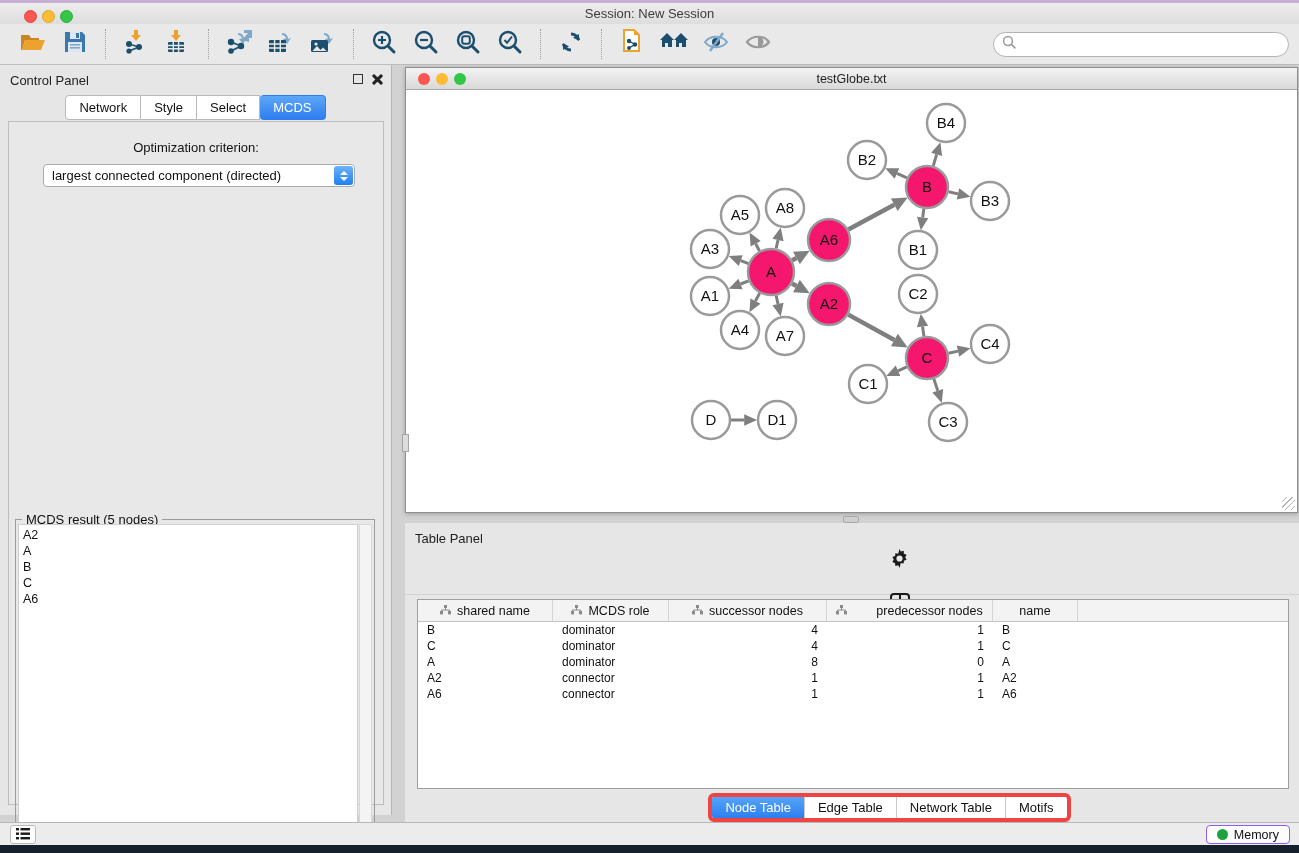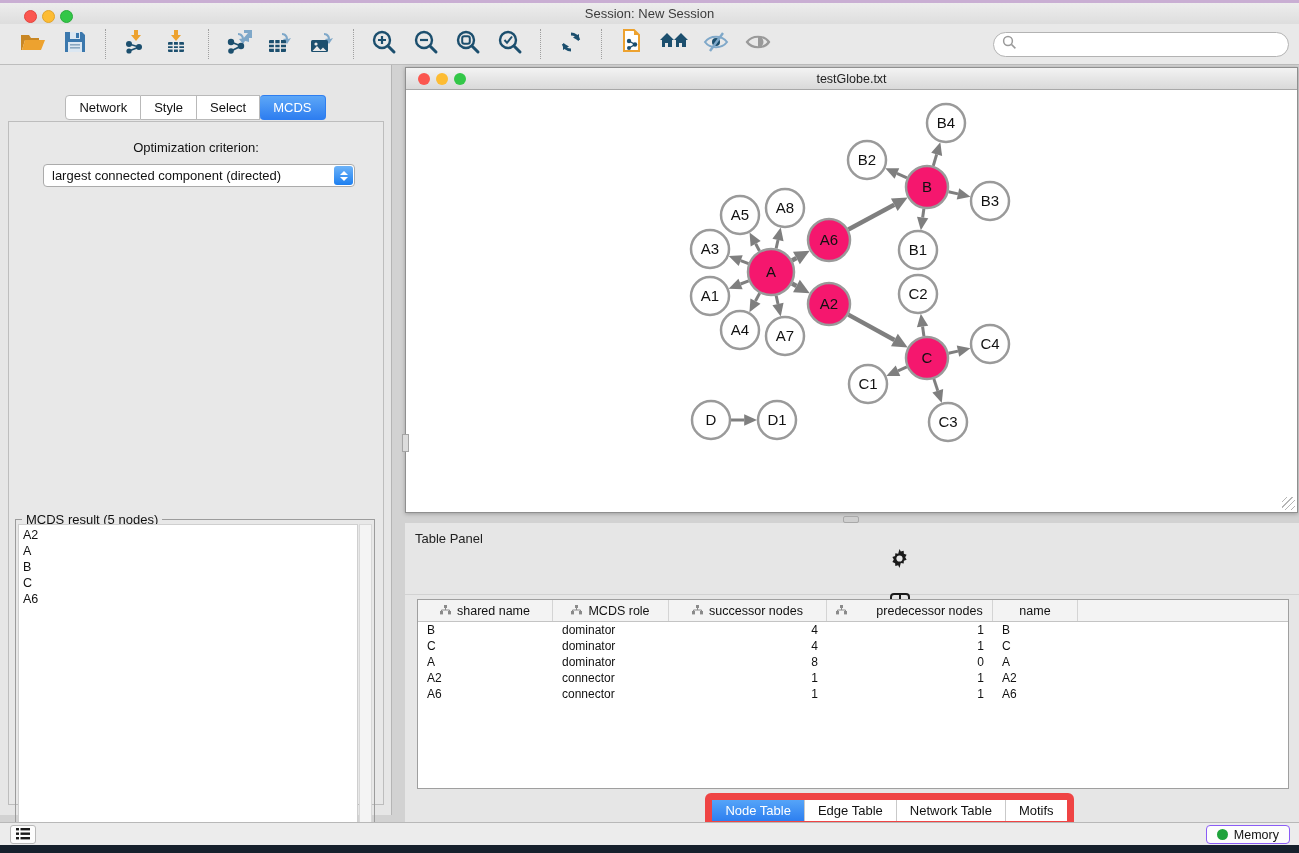--- a/index.html
+++ b/index.html
@@ -81,21 +81,21 @@
   .fx { font-family:"DejaVu Serif", serif; font-style:italic; font-size:19px; color:#9c9c9c; }
   .ttable { position:absolute; left:12px; top:76px; width:872px; height:190px; background:#fff; border:1px solid #9f9f9f; overflow:hidden; }
   .thead { display:flex; height:22px; background:#f3f3f3; border-bottom:1px solid #c4c4c4; }
   .th { display:flex; align-items:center; justify-content:center; gap:6px; font-size:12.5px; color:#111; border-right:1px solid #d4d4d4; }
   .trow { display:flex; height:16px; }
   .td { font-size:12px; color:#111; padding:1px 9px 0 9px; white-space:nowrap; overflow:hidden; }
   .td.num { text-align:right; }
   .tree-ic { width:11px; height:10px; }
 
   .seg-wrap { position:absolute; left:0; right:0; top:270px; display:flex; justify-content:center; }
-  .seg { display:flex; border:7px solid #ef4444; border-radius:6px; overflow:hidden; background:#fff; }
+  .seg { display:flex; border:4px solid #ef4444; border-radius:6px; overflow:hidden; background:#fff; }
   .seg span { font-size:13px; color:#111; padding:3px 13px; border-left:1px solid #c9c9c9; }
   .seg span:first-child { border-left:none; }
   .seg span.sel { background:linear-gradient(#55a4f8,#2d7ff0); color:#fff; }
 
   
   .statusbar { position:absolute; left:0; top:819px; width:100%; height:23px; background:#ececec; border-top:1px solid #b8b8b8; }
   .sb-btn { position:absolute; left:10px; top:2px; width:26px; height:19px; background:#fdfdfd; border:1px solid #b9b9b9; border-radius:3px; display:flex; align-items:center; justify-content:center; }
   .mem-btn { position:absolute; right:9px; top:2px; height:19px; background:#fdfdfd; border:1px solid #8b5cf6; border-radius:4px; display:flex; align-items:center; gap:6px; padding:0 10px; }
   .mem-dot { width:11px; height:11px; border-radius:50%; background:#1fa33c; }
   .mem-txt { font-size:12.5px; color:#111; }
@@ -284,20 +284,27 @@
               <circle cx="6" cy="6" r="4.4" fill="none" stroke="#9a9a9a" stroke-width="1.5"></circle>
               <path d="M9.4 9.4 L13.4 13.4" stroke="#9a9a9a" stroke-width="1.5"></path>
             </svg>
         </span>
       </div>
     </div>
 
     <div class="main">
 
       <div class="cpanel">
+        <div class="phead">
+          <span class="ptitle">Control Panel</span>
+          <span class="winbtns">
+            <span class="float-ic"></span>
+            <span class="close-ic"></span>
+          </span>
+        </div>
         <div class="ptabs">
             <span class="ptab">Network</span>
             <span class="ptab">Style</span>
             <span class="ptab">Select</span>
             <span class="ptab sel">MCDS</span>
           </div>
         <div class="cbody">
           <div class="opt-label">Optimization criterion:</div>
           <div class="dropdown">
             <span>largest connected component (directed)</span>

